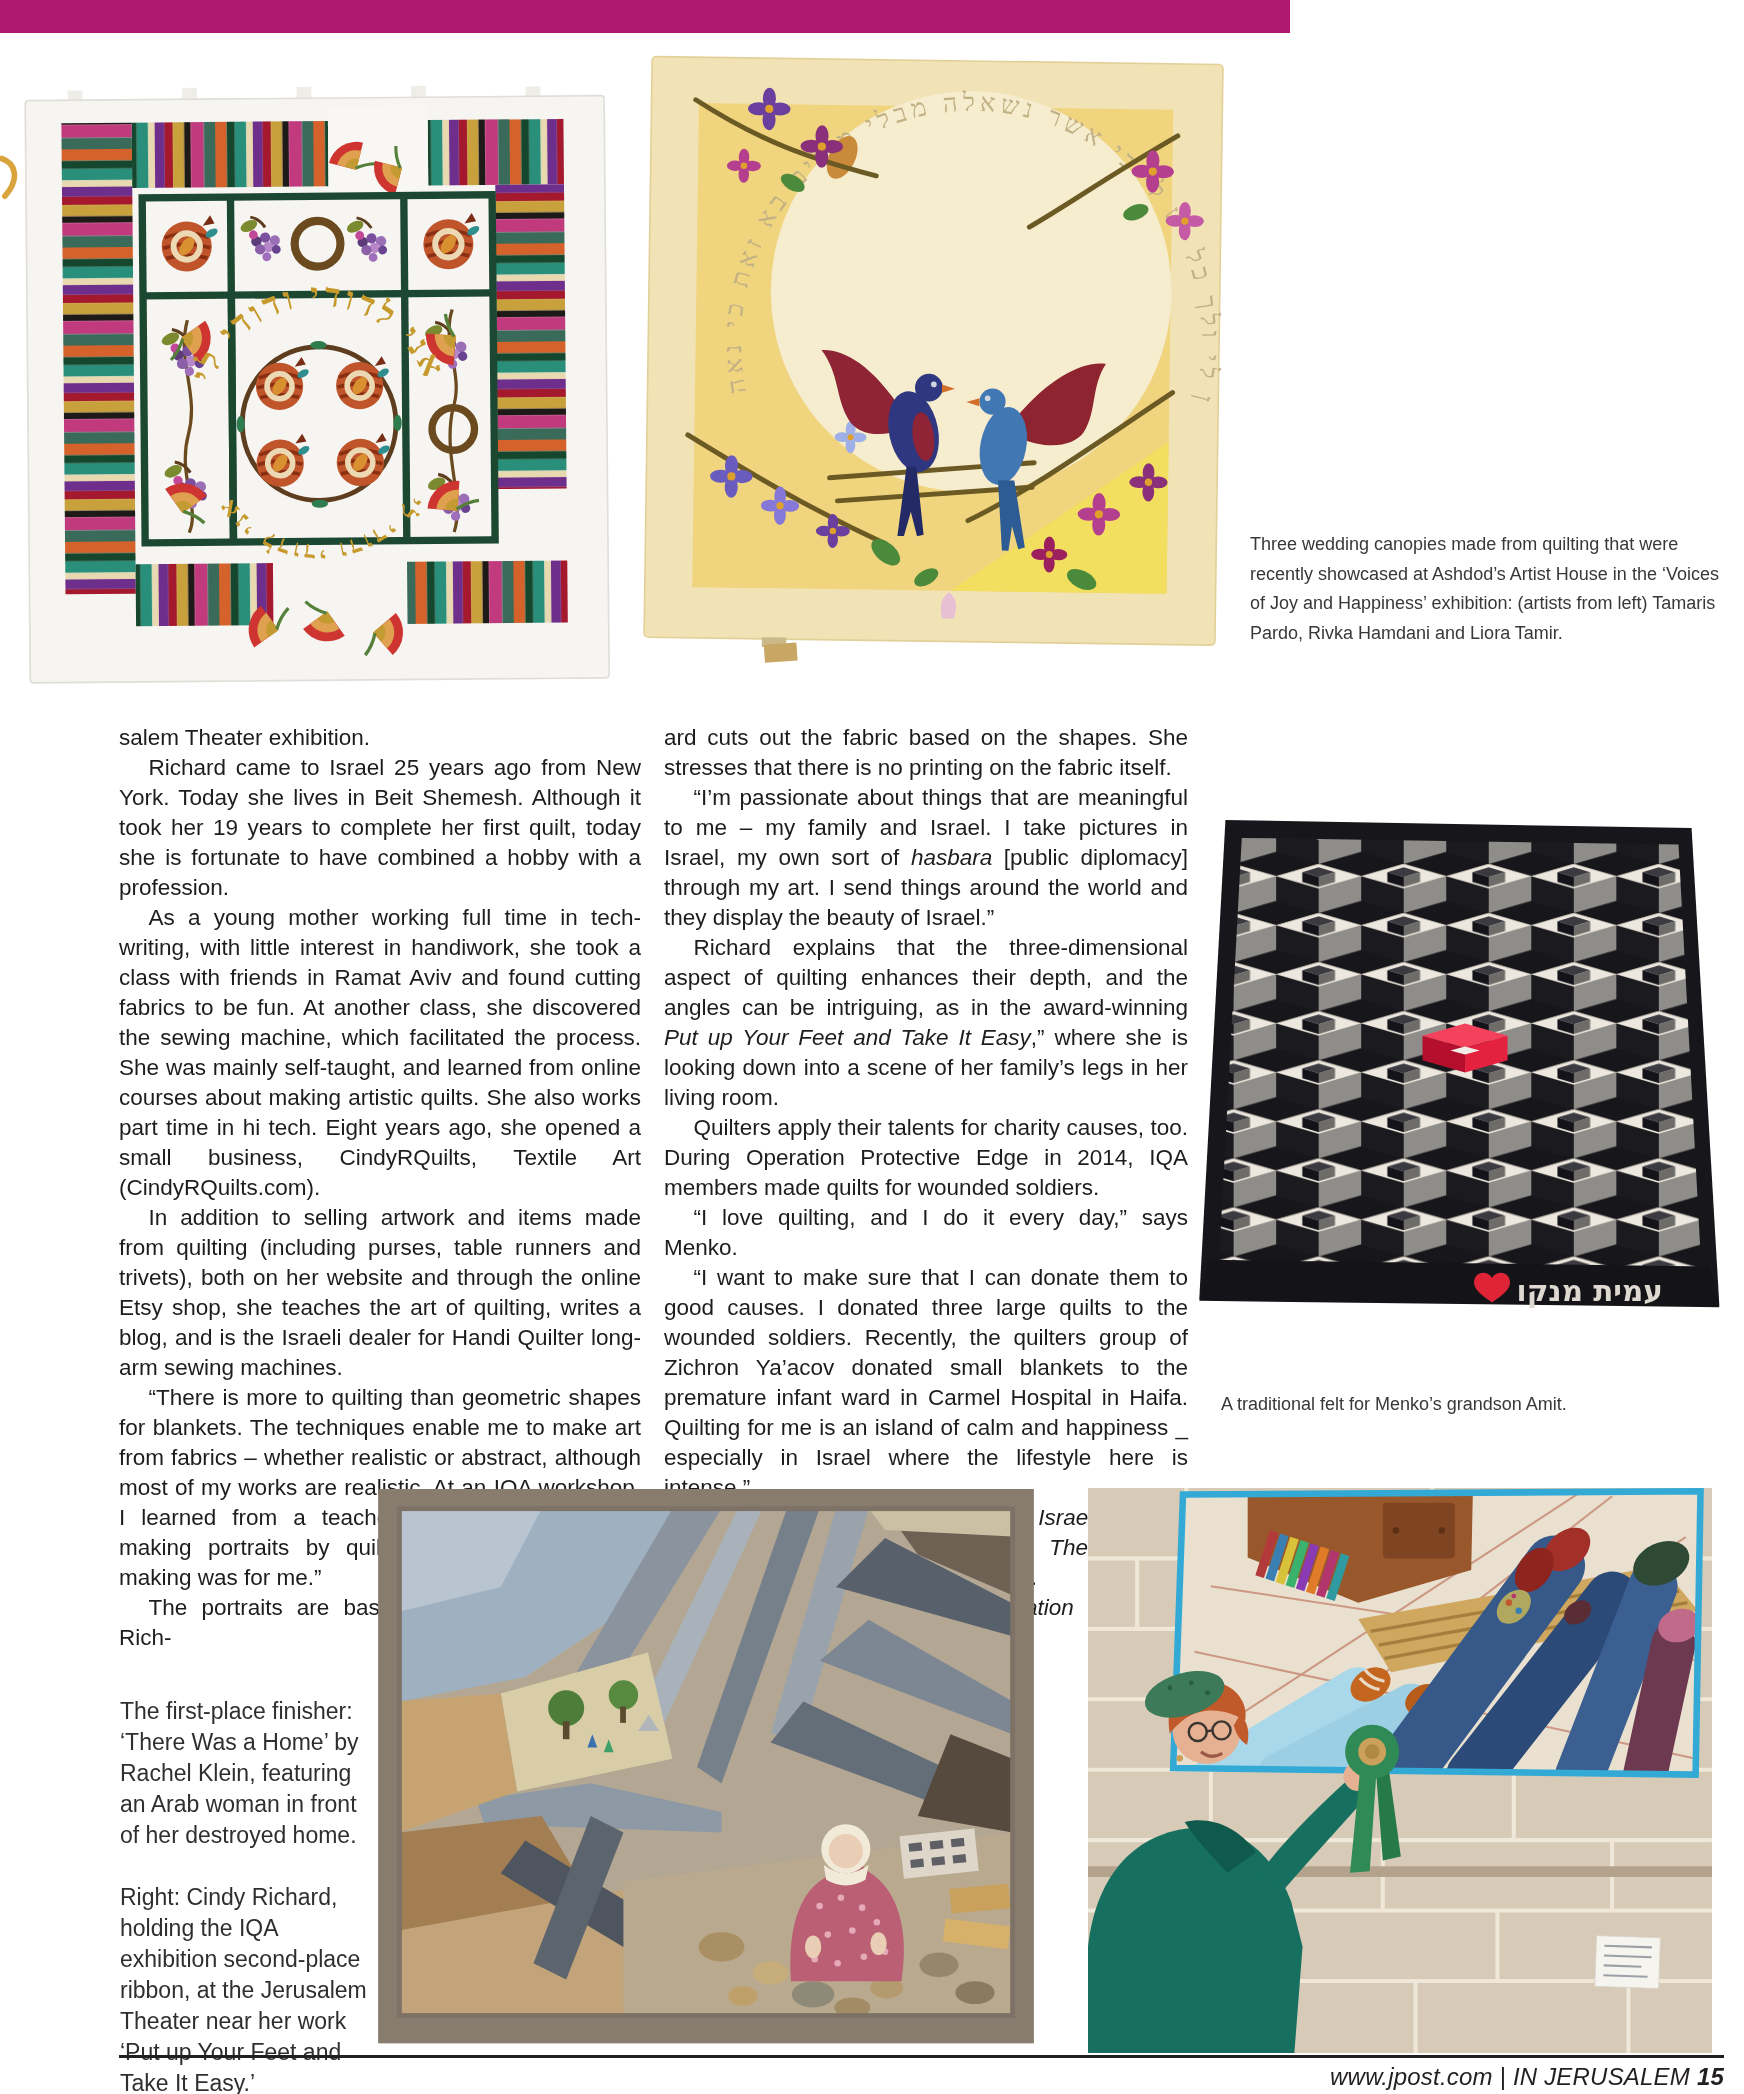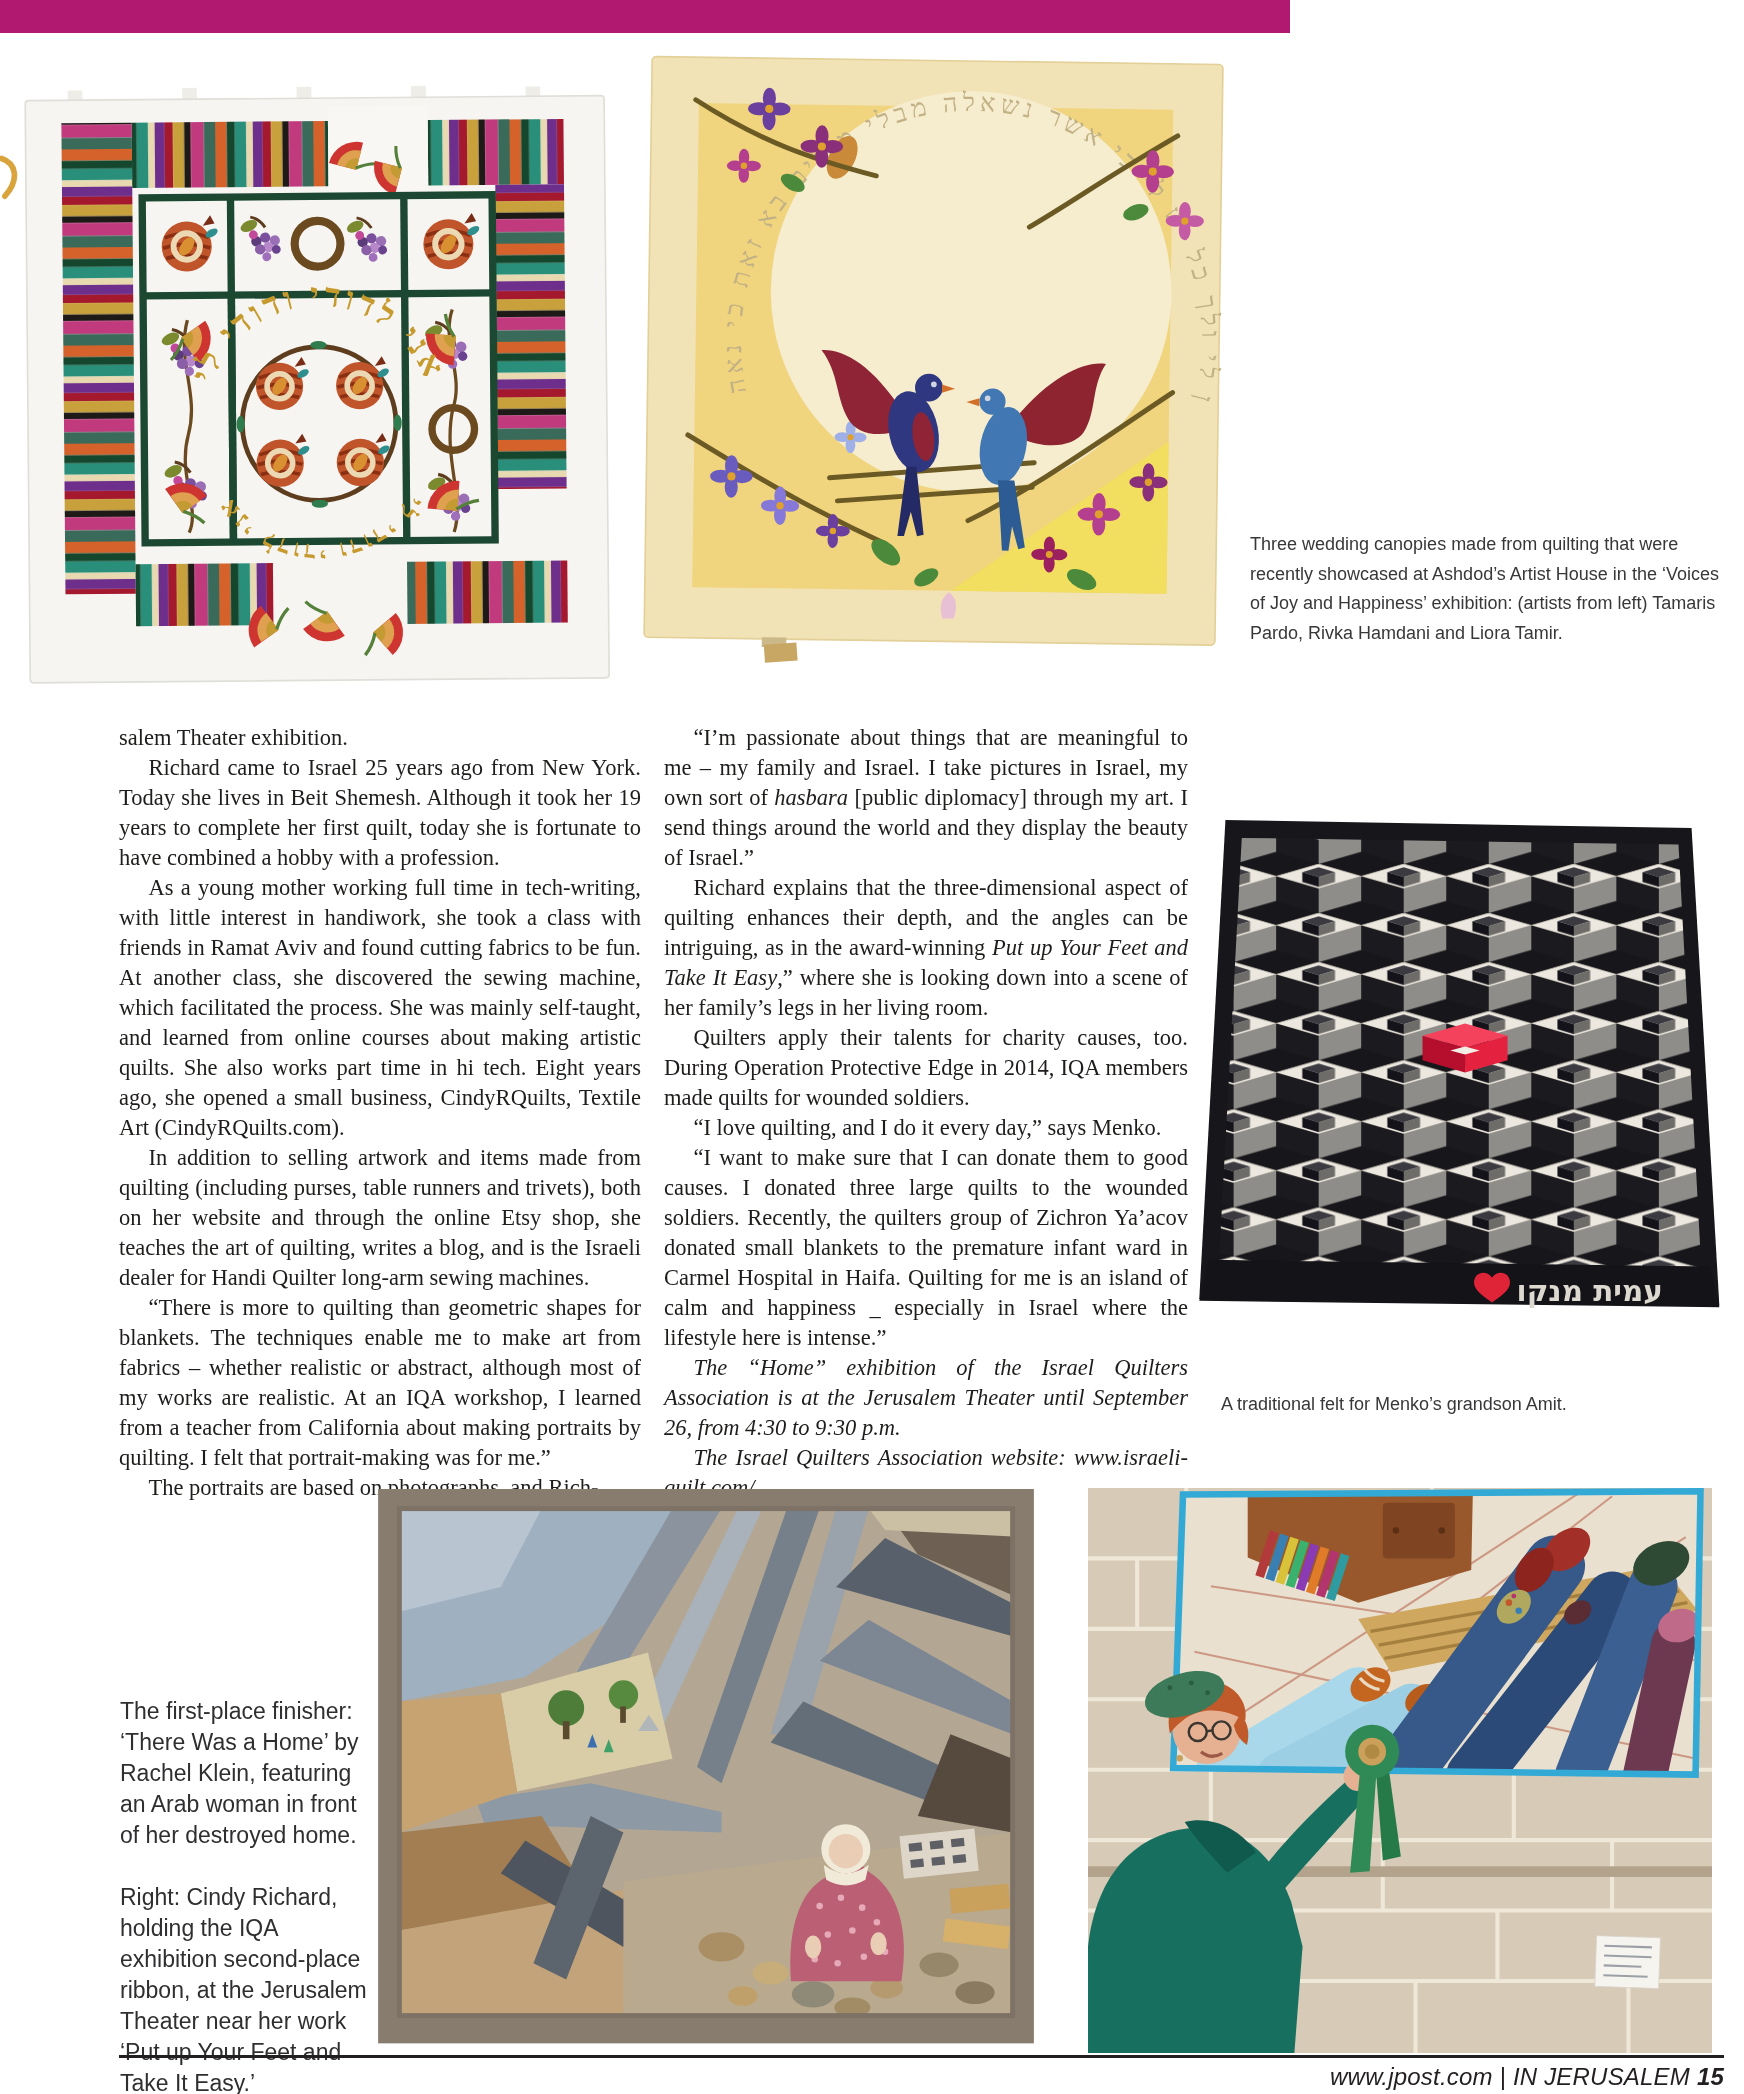--- a/index.html
+++ b/index.html
@@ -1,20 +1,20 @@
 <!DOCTYPE html>
 <html lang="en" style="font-size:13px"><head>
 <meta charset="utf-8">
 <style>
   html,body{margin:0;padding:0;background:#ffffff;}
   .page{position:relative;width:1745px;height:2095px;background:#ffffff;overflow:hidden;
         font-family:"Liberation Sans", sans-serif;}
   .topbar{position:absolute;left:0;top:0;width:1290px;height:33px;}
   .img{position:absolute;}
-  .article{position:absolute;top:723px;font-family:Liberation Serif, serif;
+  .article{position:absolute;top:723px;font-family:Liberation Sans, sans-serif;
            font-size:22.5px;line-height:30px;color:#1f1d1b;text-align:justify;}
   .article .para{margin:0;}
   .article .para.ind{text-indent:29.5px;}
   .it{font-style:italic;}
   .caption{position:absolute;color:#38383a;font-size:18px;line-height:29.5px;}
   .caption-bl{position:absolute;color:#2f2f31;font-size:23px;line-height:31px;}
   .caption-bl p{margin:0 0 31px 0;}
   .footer-rule{position:absolute;left:119px;top:2055px;width:1605px;height:2.5px;background:#231f20;}
   .footer{position:absolute;right:21px;top:2063px;font-size:24px;color:#231f20;letter-spacing:0.2px;font-style:italic;}
   .footer b{font-weight:bold;}
@@ -247,20 +247,21 @@
 
   <div class="article" style="left:119px;width:522px">
       <p class="para"><span>salem Theater exhibition.</span></p>
       <p class="para ind"><span>Richard came to Israel 25 years ago from New York. Today she lives in Beit Shemesh. Although it took her 19 years to complete her first quilt, today she is fortunate to have combined a hobby with a profession.</span></p>
       <p class="para ind"><span>As a young mother working full time in tech-writing, with little interest in handiwork, she took a class with friends in Ramat Aviv and found cutting fabrics to be fun. At another class, she discovered the sewing machine, which facilitated the process. She was mainly self-taught, and learned from online courses about making artistic quilts. She also works part time in hi tech. Eight years ago, she opened a small business, CindyRQuilts, Textile Art (CindyRQuilts.com).</span></p>
       <p class="para ind"><span>In addition to selling artwork and items made from quilting (including purses, table runners and trivets), both on her website and through the online Etsy shop, she teaches the art of quilting, writes a blog, and is the Israeli dealer for Handi Quilter long-arm sewing machines.</span></p>
       <p class="para ind"><span>“There is more to quilting than geometric shapes for blankets. The techniques enable me to make art from fabrics – whether realistic or abstract, although most of my works are realistic. At an IQA workshop, I learned from a teacher from California about making portraits by quilting. I felt that portrait-making was for me.”</span></p>
       <p class="para ind"><span>The portraits are based on photographs, and Rich-</span></p>
     </div>
   <div class="article" style="left:664px;width:524px">
+      <p class="para"><span>ard cuts out the fabric based on the shapes. She stresses that there is no printing on the fabric itself.</span></p>
       <p class="para ind"><span>“I’m passionate about things that are meaningful to me – my family and Israel. I take pictures in Israel, my own sort of </span><span class="it">hasbara</span><span>  [public diplomacy] through my art. I send things around the world and they display the beauty of Israel.”</span></p>
       <p class="para ind"><span>Richard explains that the three-dimensional aspect of quilting enhances their depth, and the angles can be intriguing, as in the award-winning </span><span class="it">Put up Your Feet and Take It Easy</span><span>,” where she is looking down into a scene of her family’s legs in her living room.</span></p>
       <p class="para ind"><span>Quilters apply their talents for charity causes, too. During Operation Protective Edge in 2014, IQA members made quilts for wounded soldiers.</span></p>
       <p class="para ind"><span>“I love quilting, and I do it every day,” says Menko.</span></p>
       <p class="para ind"><span>“I want to make sure that I can donate them to good causes. I donated three large quilts to the wounded soldiers. Recently, the quilters group of Zichron Ya’acov donated small blankets to the premature infant ward in Carmel Hospital in Haifa. Quilting for me is an island of calm and happiness _ especially in Israel where the lifestyle here is intense.”</span></p>
       <p class="para ind it"><span class="it">The “Home” exhibition of the Israel Quilters Association is at the Jerusalem Theater until September 26, from 4:30 to 9:30 p.m.</span></p>
       <p class="para ind it"><span class="it">The Israel Quilters Association website: www.israeli-quilt.com/</span></p>
     </div>
 
   <svg class="img" style="left:1191px;top:815px" width="553" height="543" viewBox="0 0 676 664">

